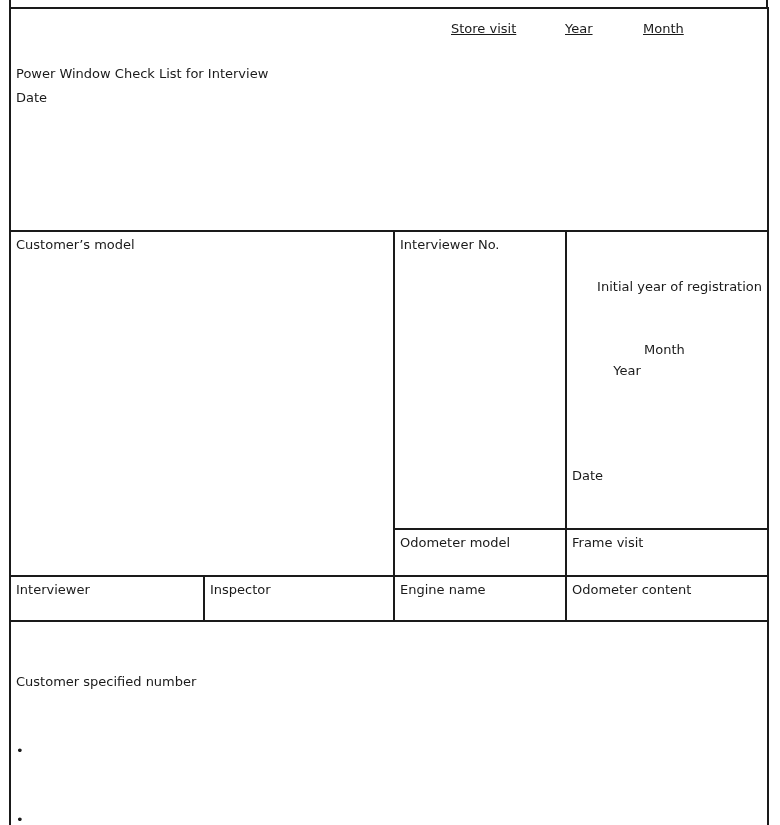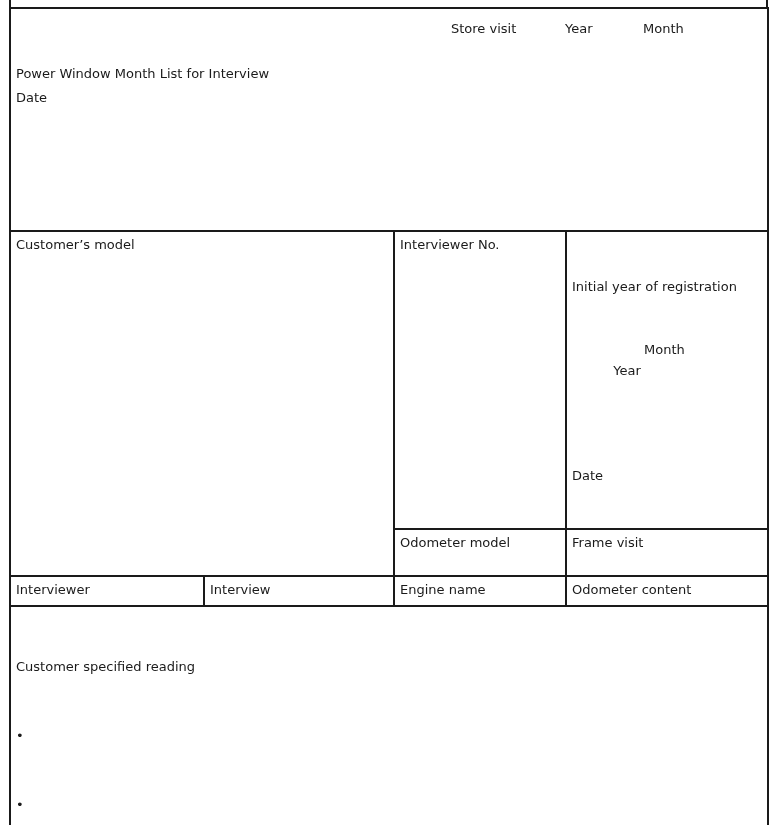--- a/index.html
+++ b/index.html
@@ -25,50 +25,50 @@
     line-height:21px;
     white-space:pre-wrap;
     overflow:hidden;
   }
   .stub { position:absolute; width:2px; background:#1a1a1a; }
   .stub-tl { left:9px; top:0; height:9px; }
   .stub-tr { left:766px; top:0; height:9px; }
 
   .c-title { position:relative; padding-top:5px; line-height:24px; }
   .title-text { width:345px; }
-  .pos { position:absolute; top:8px; }
+  .pos { position:absolute; top:8px;text-decoration:underline; }
   .sv-label { left:440px; }
   .sv-year  { left:554px; }
   .sv-month { left:632px; }
 
   .line { position:relative; }
   .abs-month-init { position:absolute; left:72px; top:0; }
 
   .content-row td { line-height:23px; }
-  .nowrap { white-space:pre; }
+  .nowrap { white-space:pre;text-align:right; }
 </style>
 </head>
 <body>
 
 <div class="page">
   <div class="stub stub-tl"></div>
   <div class="stub stub-tr"></div>
 
   <table class="form">
     <colgroup>
       <col style="width:194px">
         <col style="width:190px">
         <col style="width:172px">
         <col style="width:202px">
     </colgroup>
 
     <tbody>
         <tr style="height:47px">
       <td colspan="4" class="c-title">
-        <div class="title-text">Power Window Month List for Interview
+        <div class="title-text">Power Window Check List for Interview
 Date</div>
         <span class="pos sv-label">Store visit</span>
         <span class="pos sv-year">Year</span>
         <span class="pos sv-month">Month</span>
       </td>
     </tr>
 
     <tr style="height:68px">
       <td colspan="2" rowspan="2">Customer’s model</td>
       <td>Interviewer No.</td>
@@ -79,30 +79,30 @@
           <span class="abs-month-init">Month</span>
         </div>
         <div>Date</div>
       </td>
     </tr>
     <tr style="height:47px">
       <td>Odometer model</td>
       <td>Frame visit</td>
     </tr>
 
-    <tr style="height:30px">
+    <tr style="height:45px">
       <td>Interviewer</td>
-      <td>Interview</td>
+      <td>Inspector</td>
       <td>Engine name</td>
       <td>Odometer content</td>
     </tr>
 
     <tr class="content-row" style="height:90px">
       <td colspan="4">
-        <div>Customer specified reading</div>
+        <div>Customer specified number</div>
         <div>•</div>
         <div>•</div>
         
       </td>
     </tr>
 
   </tbody>
     </table>
 </div>
 

